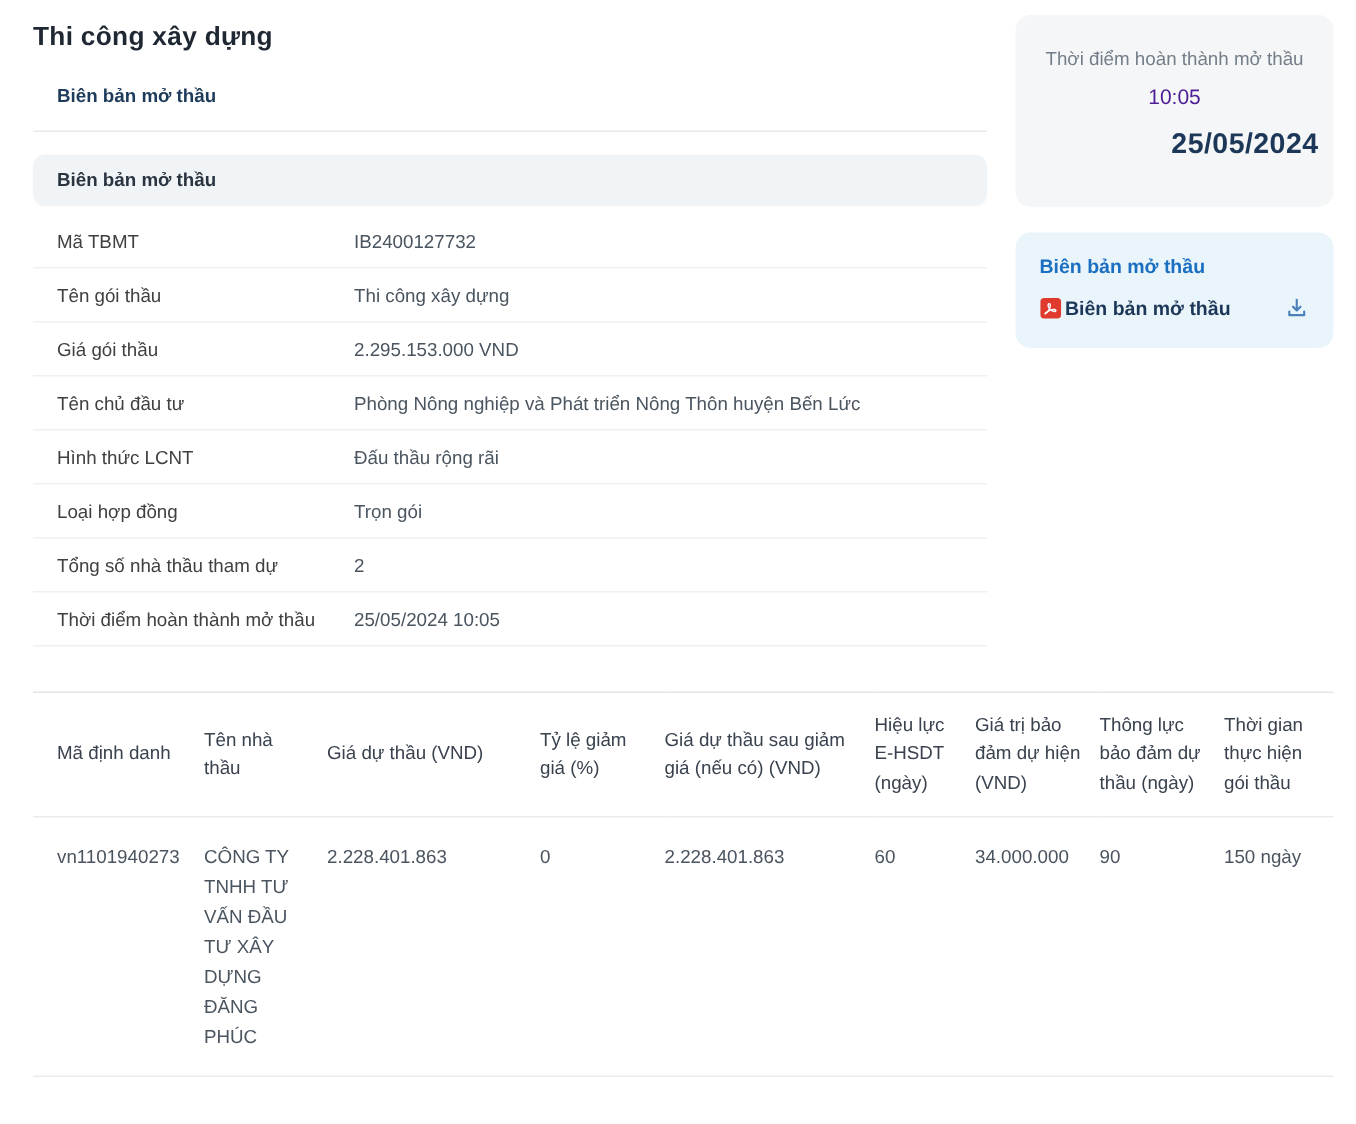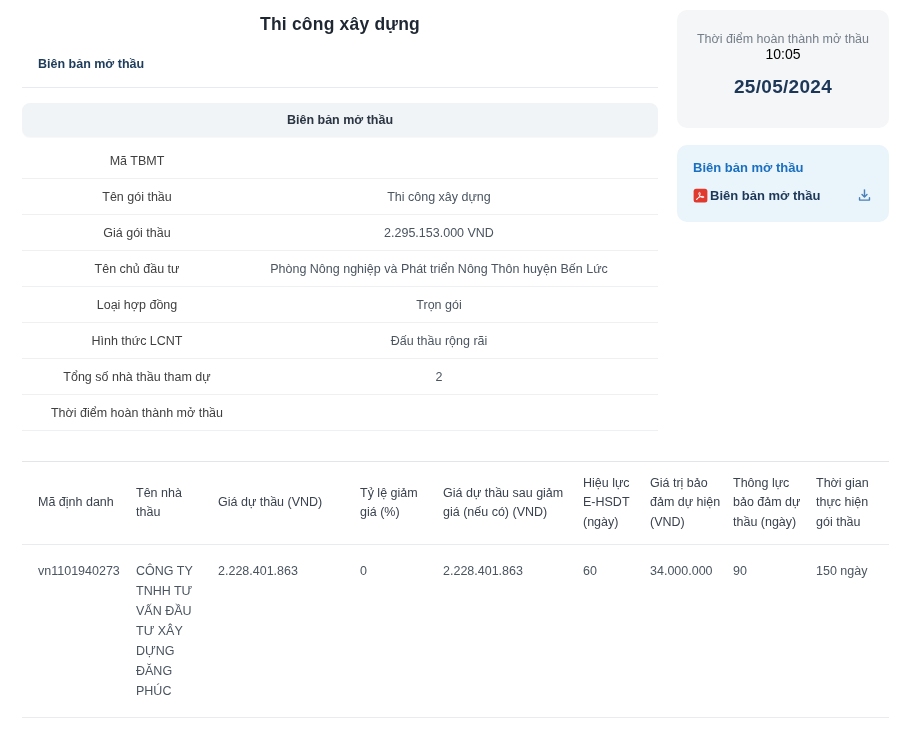--- a/index.html
+++ b/index.html
@@ -5,21 +5,21 @@
   * { margin: 0; padding: 0; box-sizing: border-box; }
   html, body { background: #ffffff; }
   body {
     width: 904px; min-height: 749px;
     font-family: "Liberation Sans", "DejaVu Sans", sans-serif;
     font-size: 12.5px; color: #4a5560;
     position: relative;
   }
   .page { padding: 14px 15px 0 22px; }
   .top { display: flex; align-items: flex-start; }
-  .main-col { width: 636px; text-align: center; }
+  .main-col { width: 636px; }
   .side-col { width: 212px; margin-left: 19px; margin-top: -4px; }
 
   .page-title { font-size: 17.5px; font-weight: bold; color: #1f2733; letter-spacing: .2px; }
 
   .tabs { display: flex; gap: 34px; padding: 0 0 0 16px; margin-top: 22px; border-bottom: 1px solid #e7eaee; }
   .tab { padding-bottom: 16px; cursor: pointer; font-size: 12.5px; color: #8e97a0; }
   .tab.active { color: #1d3b5a; font-weight: bold; }
 
   .section-box {
     background: #f1f4f7; border-radius: 8px;
@@ -32,22 +32,22 @@
   .detail-row { display: flex; padding: 10px 16px; border-bottom: 1px solid #eef0f2; min-height: 36px; align-items: center; }
   .detail-label { width: 198px; flex: none; color: #404040; }
   .detail-value { flex: 1; color: #4a5560; }
 
   
   .time-card {
     background: #f5f6f7; border-radius: 10px; text-align: center;
     padding: 22px 10px 30px 10px;
   }
   .time-card .tc-title { color: #747e89; font-size: 12.5px; }
-  .time-card .tc-time { color: #000000; font-size: 14px; }
-  .time-card .tc-date { color: #1d3758; font-size: 19px; font-weight: bold; margin-top: 14px; letter-spacing: .3px; }
+  .time-card .tc-time { color: #4c1d95; font-size: 14px; margin-top: 10px; }
+  .time-card .tc-date { color: #1d3758; font-size: 19px; font-weight: bold; margin-top: 14px; letter-spacing: .3px; text-align: right; }
 
   .doc-card { background: #e9f4fb; border-radius: 10px; padding: 15px 16px 18px 16px; margin-top: 17px; }
   .doc-card .dc-title { color: #1a6fc0; font-weight: bold; font-size: 13px; }
   .doc-card .dc-row { display: flex; align-items: center; margin-top: 12px; }
   .doc-card .dc-link { display: flex; align-items: center; gap: 2px; cursor: pointer; }
   .doc-card .dc-file { color: #1d3758; font-weight: bold; font-size: 13px; }
   .pdf-icon { width: 15px; height: 15px; flex: none; display: inline-block; }
   .dl-btn { margin-left: auto; cursor: pointer; display: flex; align-items: center; }
 
   
@@ -76,47 +76,49 @@
 
       <div class="tabs">
         <div class="tab active">Biên bản mở thầu</div>
       </div>
 
       <div class="section-box">Biên bản mở thầu</div>
 
       <div class="details">
         <div class="detail-row">
           <div class="detail-label">Mã TBMT</div>
+          <div class="detail-value">IB2400127732</div>
         </div>
         <div class="detail-row">
           <div class="detail-label">Tên gói thầu</div>
           <div class="detail-value">Thi công xây dựng</div>
         </div>
         <div class="detail-row">
           <div class="detail-label">Giá gói thầu</div>
           <div class="detail-value">2.295.153.000 VND</div>
         </div>
         <div class="detail-row">
           <div class="detail-label">Tên chủ đầu tư</div>
           <div class="detail-value">Phòng Nông nghiệp và Phát triển Nông Thôn huyện Bến Lức</div>
         </div>
         <div class="detail-row">
+          <div class="detail-label">Hình thức LCNT</div>
+          <div class="detail-value">Đấu thầu rộng rãi</div>
+        </div>
+        <div class="detail-row">
           <div class="detail-label">Loại hợp đồng</div>
           <div class="detail-value">Trọn gói</div>
-        </div>
-        <div class="detail-row">
-          <div class="detail-label">Hình thức LCNT</div>
-          <div class="detail-value">Đấu thầu rộng rãi</div>
         </div>
         <div class="detail-row">
           <div class="detail-label">Tổng số nhà thầu tham dự</div>
           <div class="detail-value">2</div>
         </div>
         <div class="detail-row">
           <div class="detail-label">Thời điểm hoàn thành mở thầu</div>
+          <div class="detail-value">25/05/2024 10:05</div>
         </div>
       </div>
     </div>
 
     <div class="side-col">
       <div class="time-card">
         <div class="tc-title">Thời điểm hoàn thành mở thầu</div>
         <div class="tc-time">10:05</div>
         <div class="tc-date">25/05/2024</div>
       </div>

